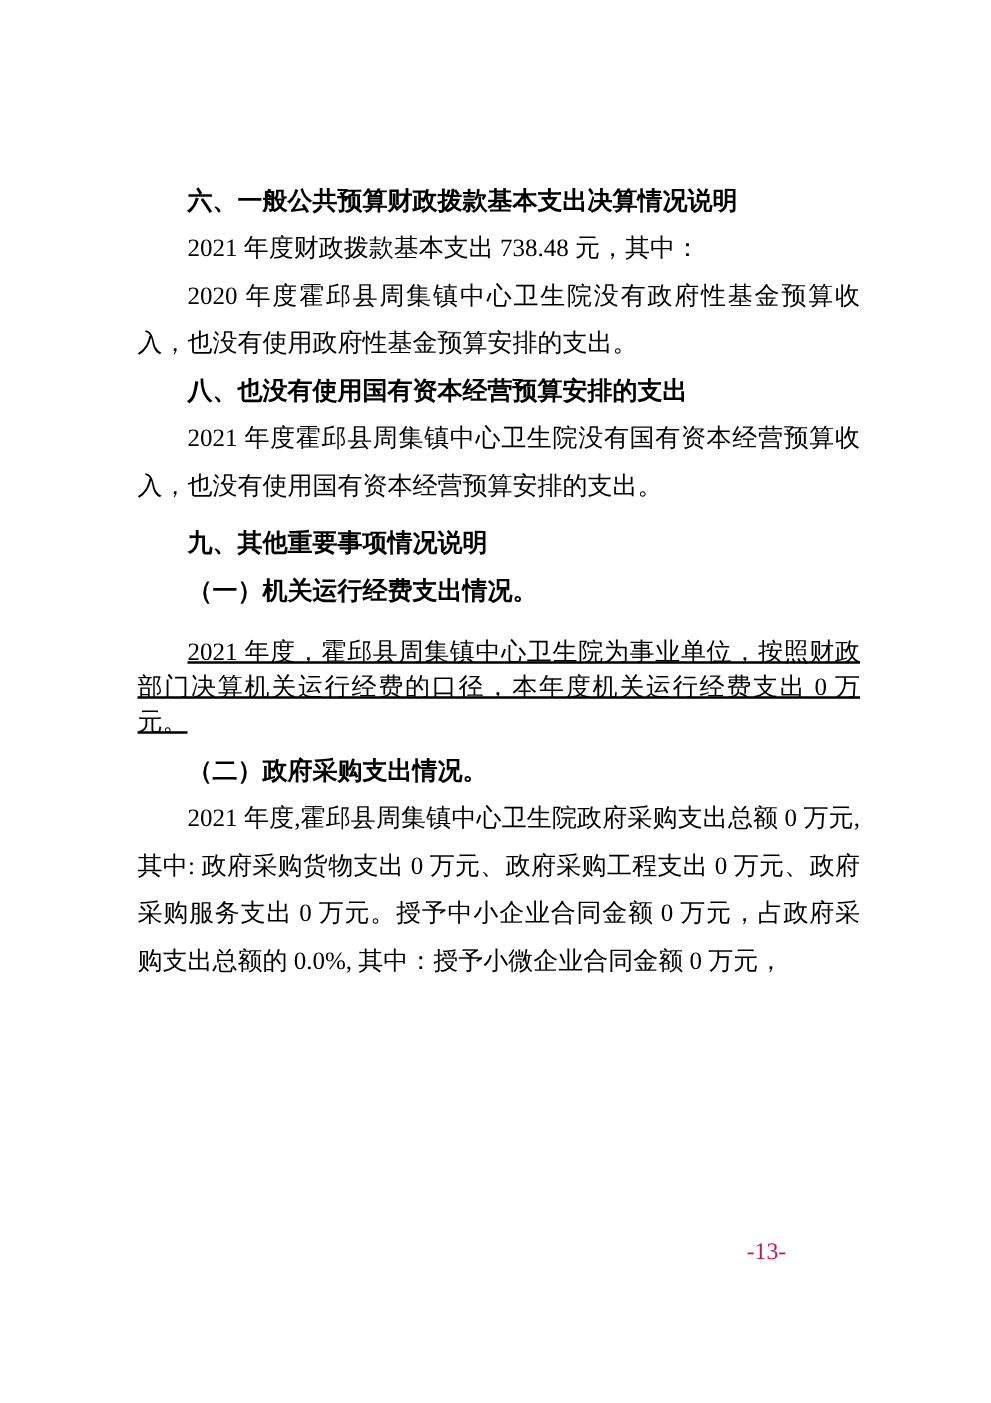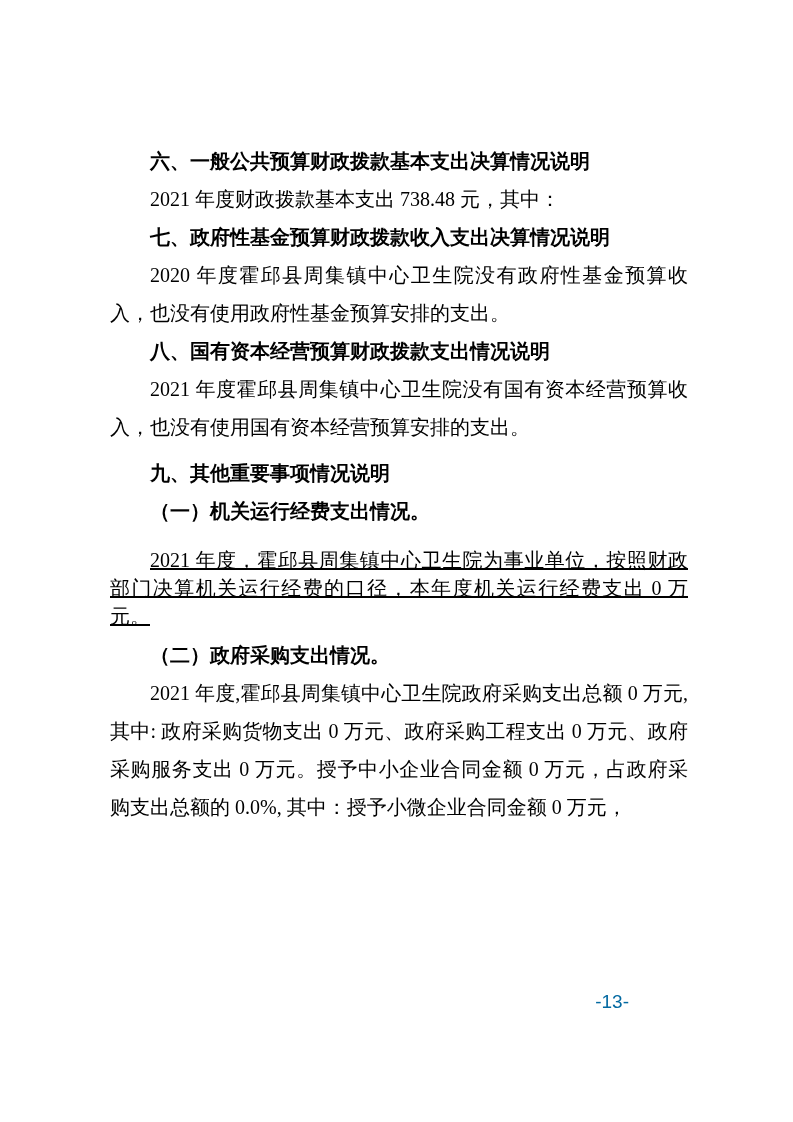--- a/index.html
+++ b/index.html
@@ -43,40 +43,39 @@
     margin-top: 16px;
     margin-bottom: 6px;
     text-decoration: underline;
   }
   .page-number {
     position: absolute;
     top: 990px;
     right: 106px;
     font-size: 19px;
     line-height: 24px;
-    font-family: Liberation Sans, sans-serif;
-    color: #0369a1;
+    font-family: Liberation Serif, serif;
+    color: #be185d;
   }
 </style>
 </head>
 <body>
 
 <div class="doc-page">
   <div class="content">
 
     <div class="block heading">六、一般公共预算财政拨款基本支出决算情况说明</div>
 
     <div class="block para">2021 年度财政拨款基本支出 738.48 元，其中：</div>
 
 
-    <div class="block heading">七、政府性基金预算财政拨款收入支出决算情况说明</div>
 
     <div class="block para">2020 年度霍邱县周集镇中心卫生院没有政府性基金预算收入，也没有使用政府性基金预算安排的支出。</div>
 
-    <div class="block heading">八、国有资本经营预算财政拨款支出情况说明</div>
+    <div class="block heading">八、也没有使用国有资本经营预算安排的支出</div>
 
     <div class="block para">2021 年度霍邱县周集镇中心卫生院没有国有资本经营预算收入，也没有使用国有资本经营预算安排的支出。</div>
 
     <div class="block heading sec-nine">九、其他重要事项情况说明</div>
 
     <div class="block subheading">（一）机关运行经费支出情况。</div>
 
     <div class="block para tight">2021 年度，霍邱县周集镇中心卫生院为事业单位，按照财政部门决算机关运行经费的口径，本年度机关运行经费支出 0 万元。</div>
 
     <div class="block subheading">（二）政府采购支出情况。</div>

